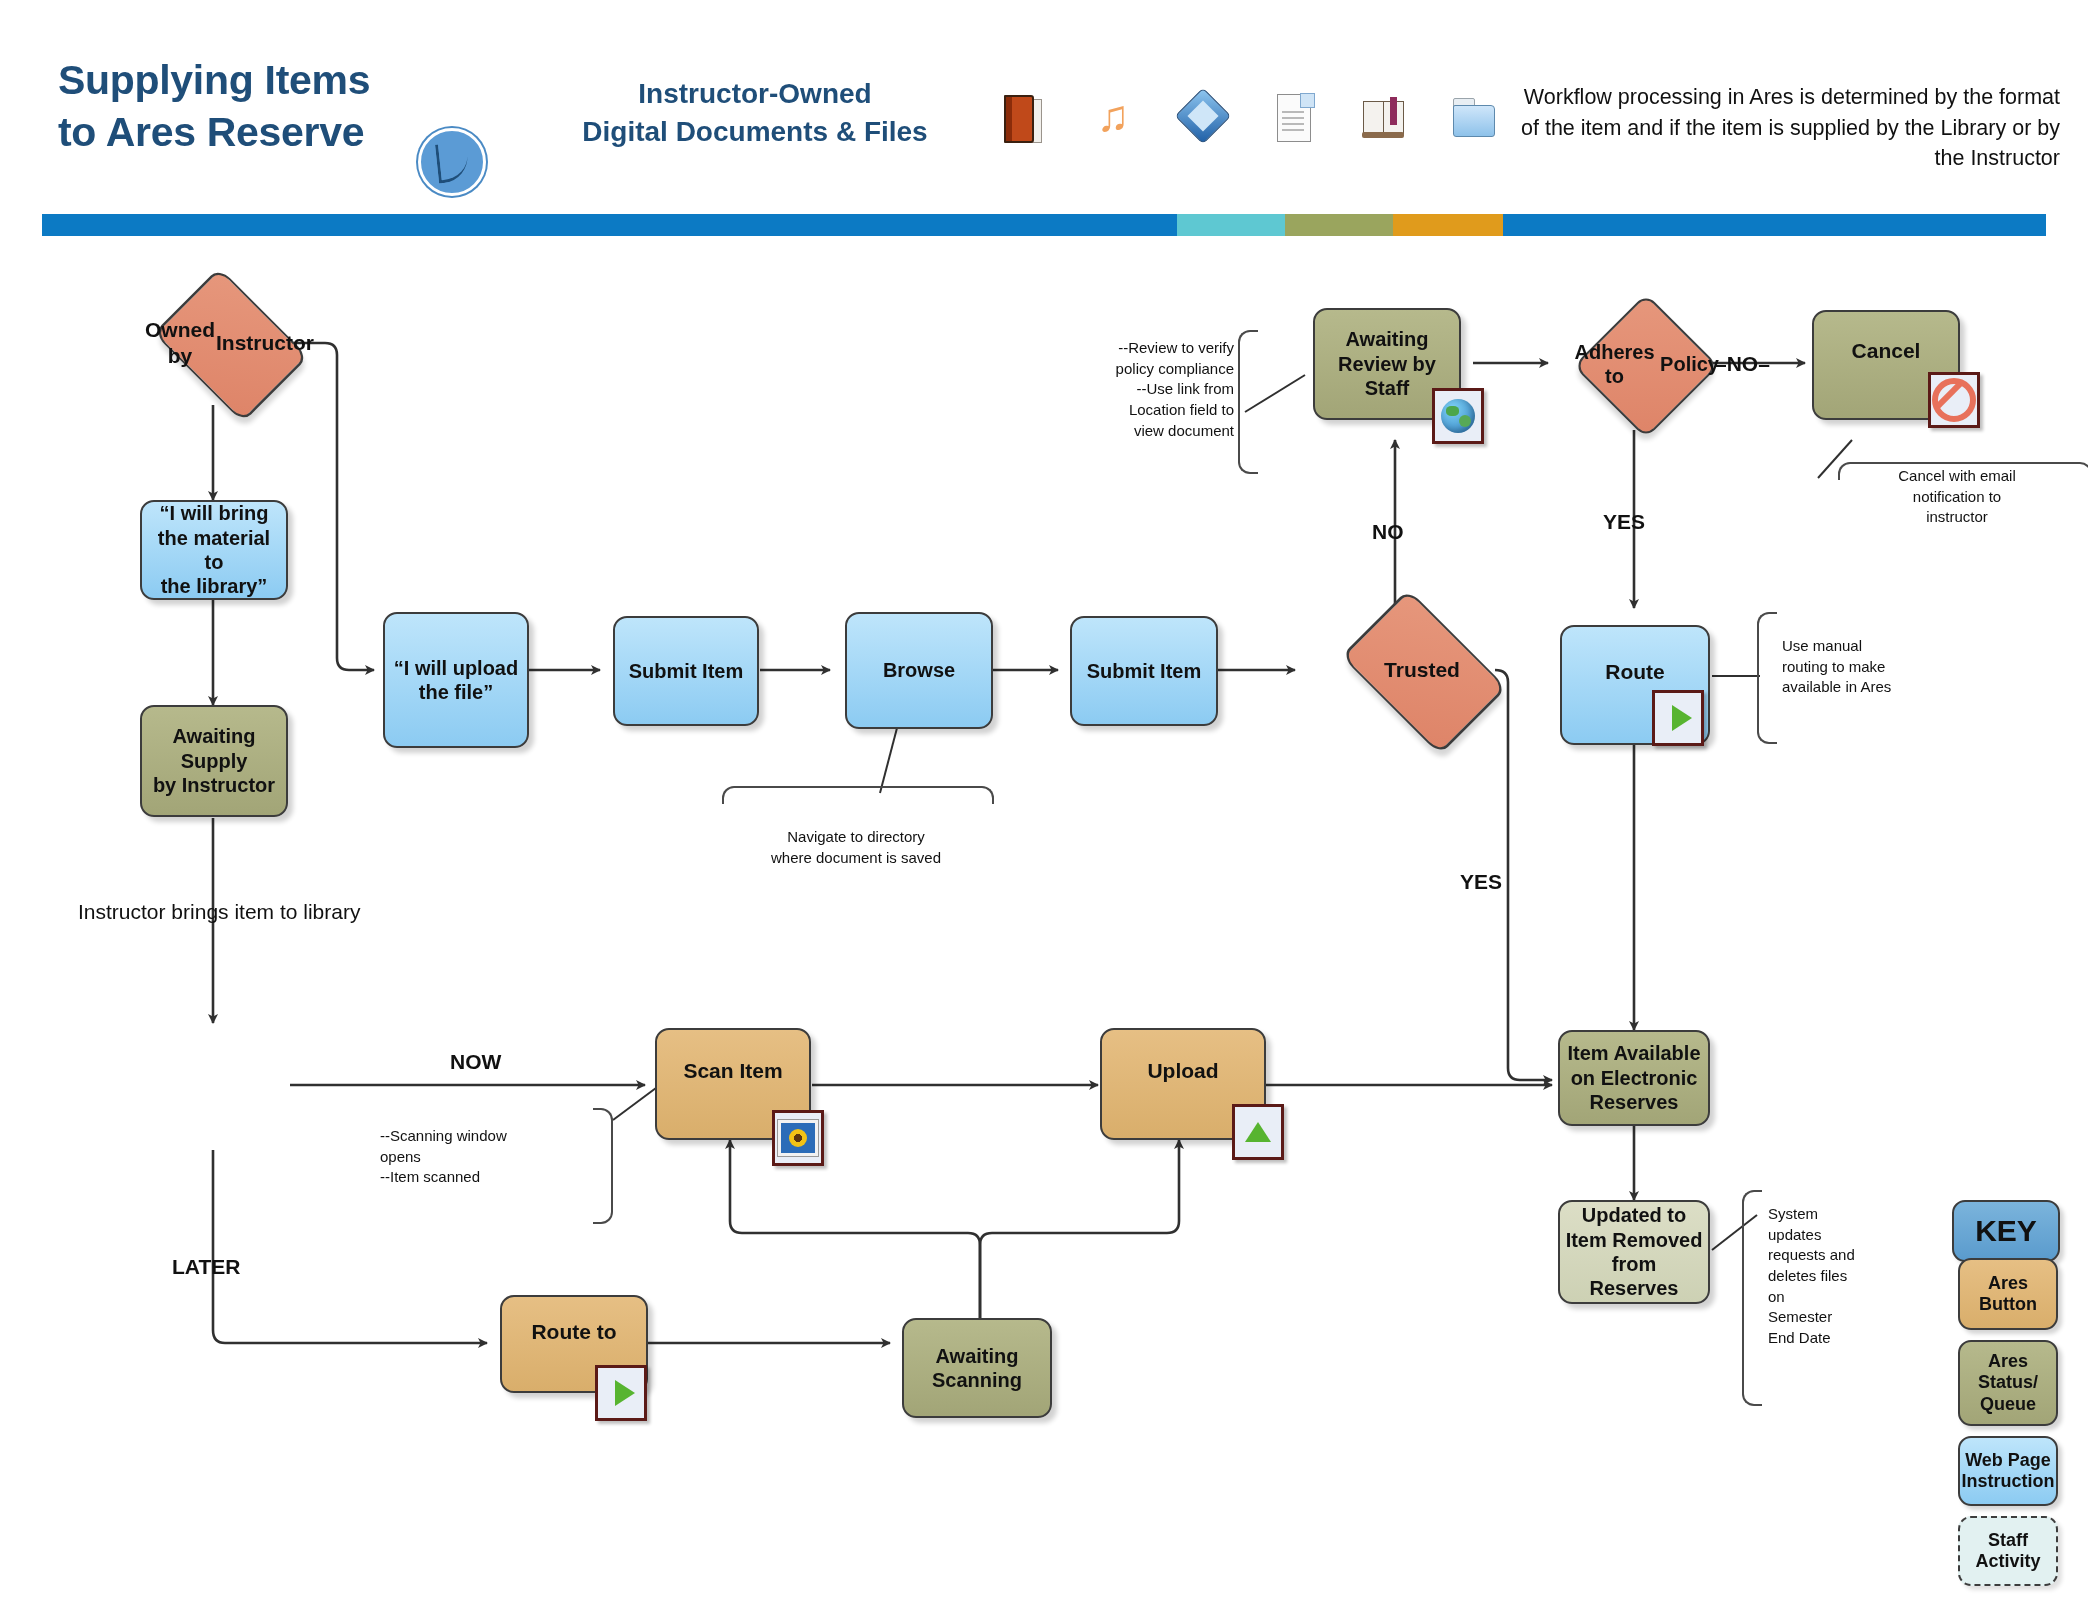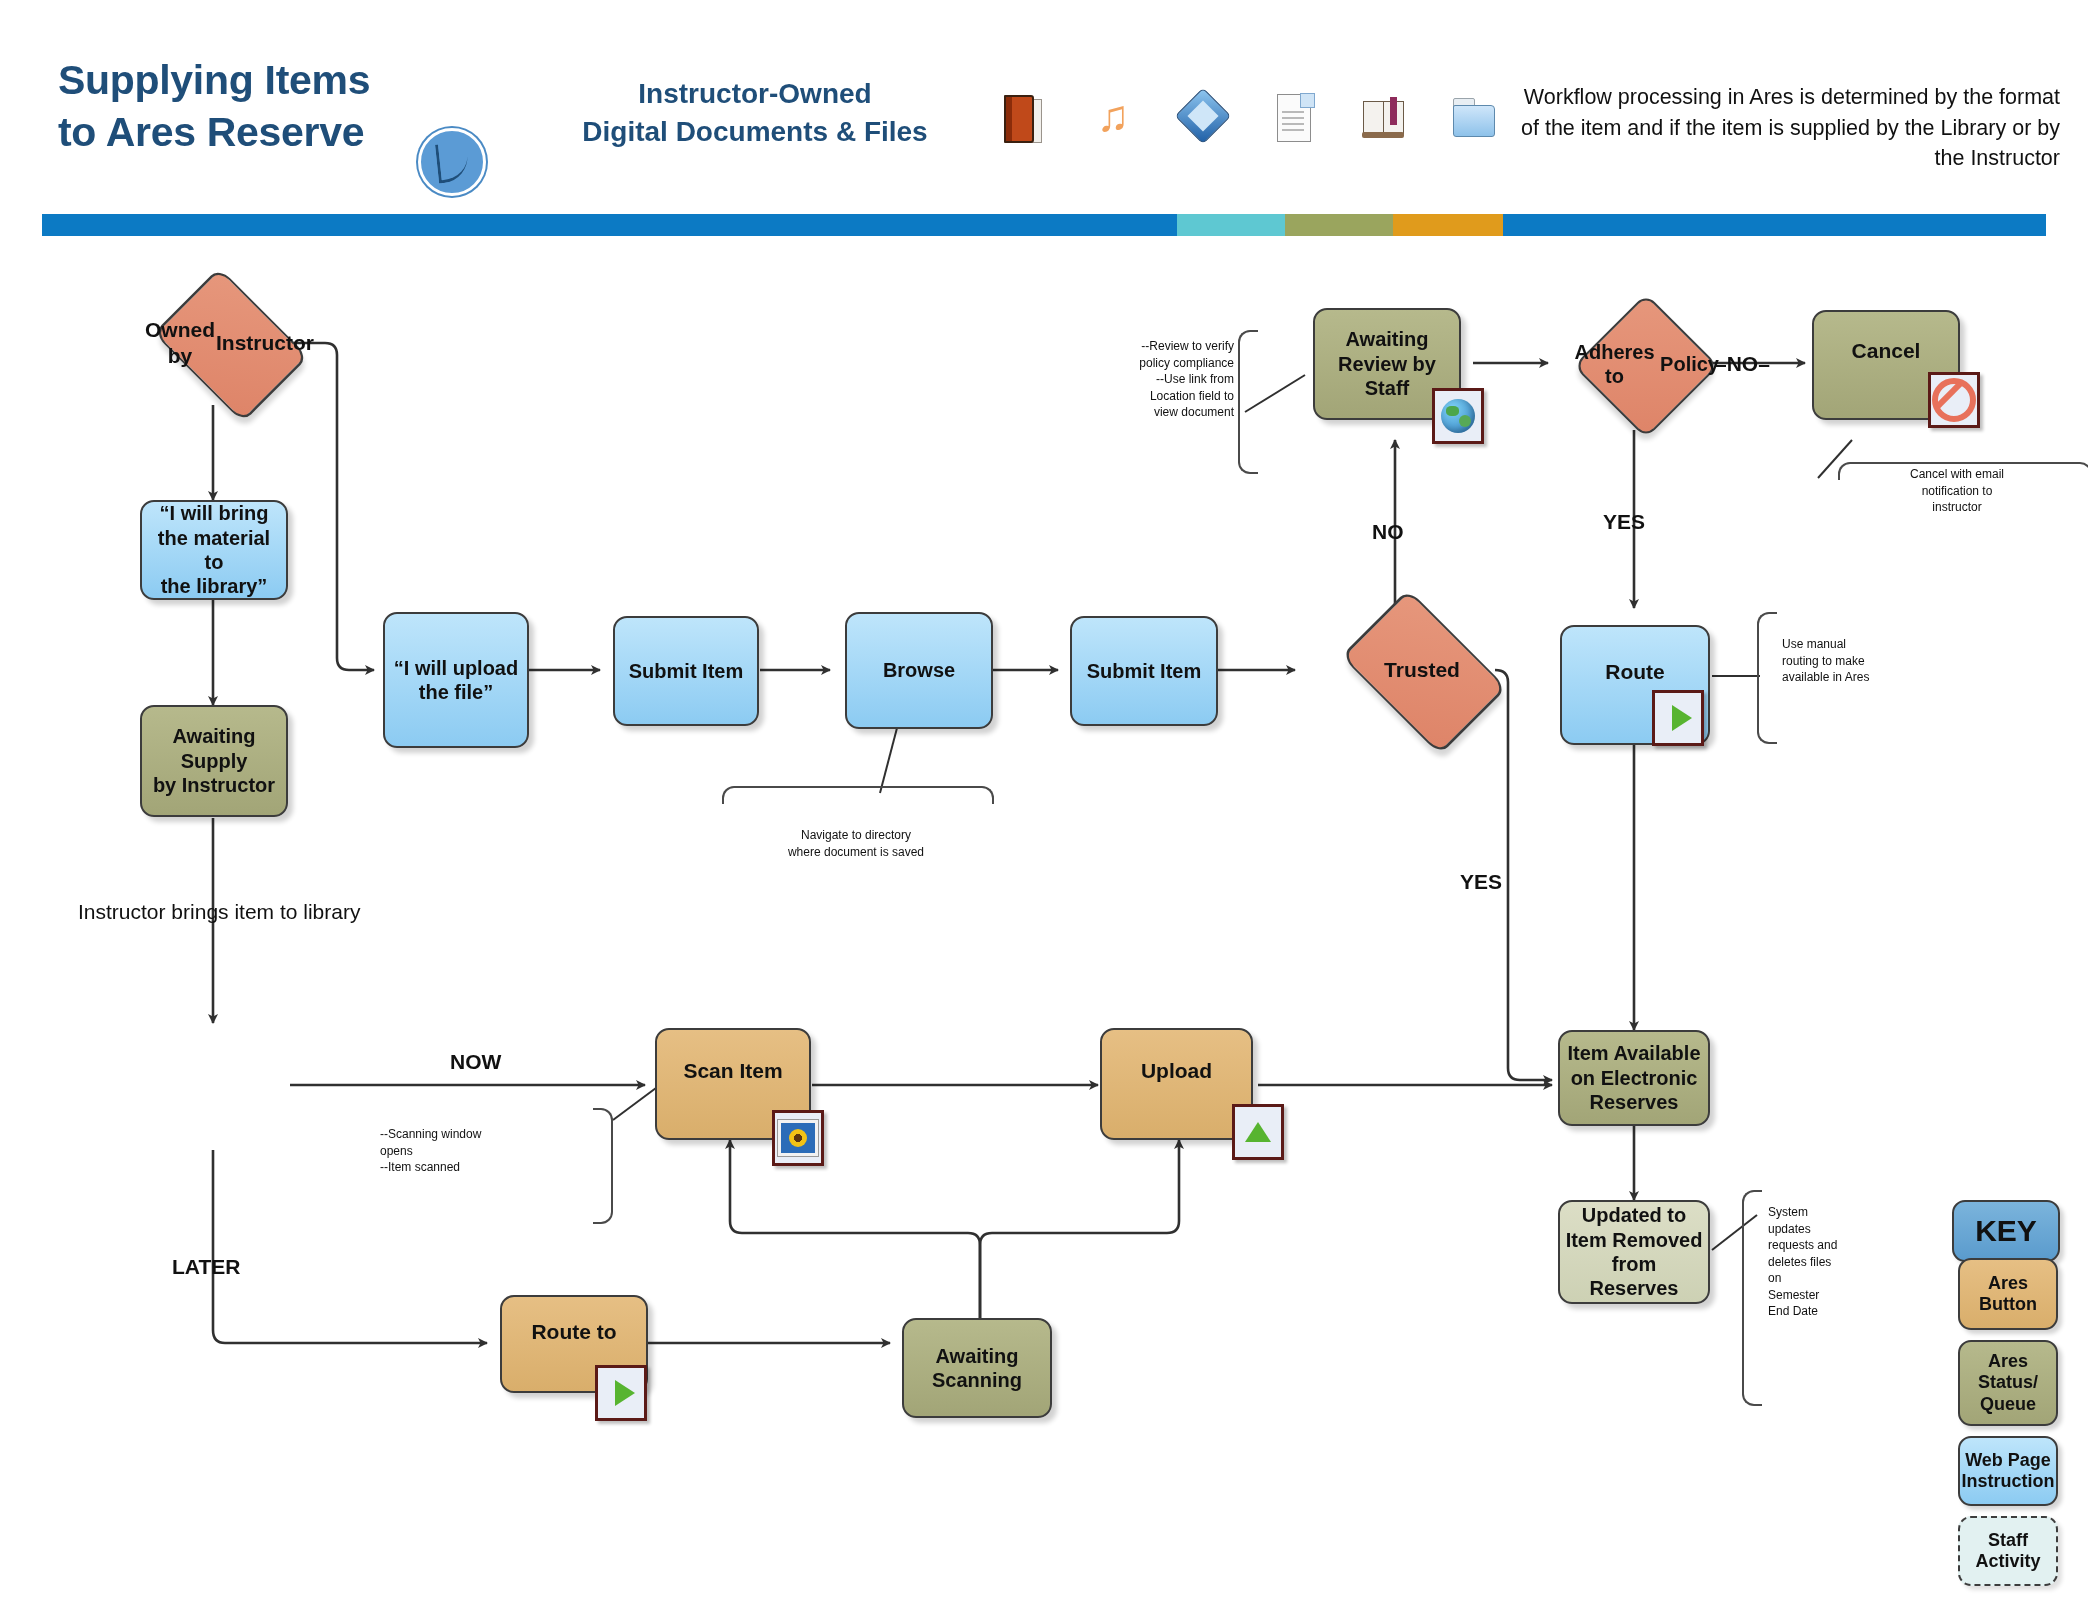--- a/index.html
+++ b/index.html
@@ -59,21 +59,21 @@
   .n-olive{background:linear-gradient(180deg,#B6B98C,#A2A577);}
   .n-tan{background:linear-gradient(180deg,#E6BF84,#D9AE6B);}
   .n-pale{background:linear-gradient(180deg,#DCDEC6,#CDD1B4);}
 
   .dia{position:absolute;margin-left:24px;}
   .dia .sq{position:absolute;left:50%;top:50%;border:2px solid #3c3c3c;border-radius:12px;
     background:linear-gradient(135deg,#E6977C,#DE8468);box-shadow:4px 4px 5px rgba(0,0,0,.16);}
   .dia .lbl{position:absolute;left:0;top:0;width:100%;height:100%;display:flex;align-items:center;
     justify-content:center;text-align:center;font-weight:bold;line-height:1.22;}
 
-  .note{position:absolute;font-size:12px;line-height:1.38;color:#111;}
+  .note{position:absolute;font-size:15px;line-height:1.38;color:#111;}
   .elabel{position:absolute;font-size:21px;font-weight:bold;color:#111;white-space:nowrap;}
   .plain{position:absolute;font-size:21px;color:#111;white-space:nowrap;}
 
   .brace{position:absolute;border:2px solid #4a4a4a;border-right:none;border-radius:12px 0 0 12px;}
   .brace-t{position:absolute;border:2px solid #4a4a4a;border-bottom:none;border-radius:12px 12px 0 0;}
 
   
   .appicon{position:absolute;width:46px;height:50px;border:3px solid #5B1A17;background:#e9eef7;
     box-shadow:3px 3px 3px rgba(0,0,0,.25);display:flex;align-items:center;justify-content:center;}
   .gi-arrow-r{width:0;height:0;border-left:20px solid #57B430;border-top:13px solid transparent;border-bottom:13px solid transparent;position:relative;left:4px;}
@@ -306,21 +306,21 @@
   </div>
 
 
   <div class="node n-tan" style="left:655px;top:1028px;width:156px;height:112px;font-size:21px;align-items:flex-start;padding-top:28px;">
     <span>Scan Item</span>
   </div>
   <div class="appicon" style="left:772px;top:1110px;">
       <i class="gi-photo"></i>
     </div>
 
-  <div class="node n-tan" style="left:1100px;top:1028px;width:153px;height:112px;font-size:21px;align-items:flex-start;padding-top:28px;">
+  <div class="node n-tan" style="left:1100px;top:1028px;width:166px;height:112px;font-size:21px;align-items:flex-start;padding-top:28px;">
     <span>Upload</span>
   </div>
   <div class="appicon" style="left:1232px;top:1104px;">
       <i class="gi-arrow-u"></i>
     </div>
 
   <div class="node n-tan" style="left:500px;top:1295px;width:148px;height:98px;font-size:21px;align-items:flex-start;padding-top:22px;">
     <span>Route to</span>
   </div>
   <div class="appicon" style="left:595px;top:1365px;">

